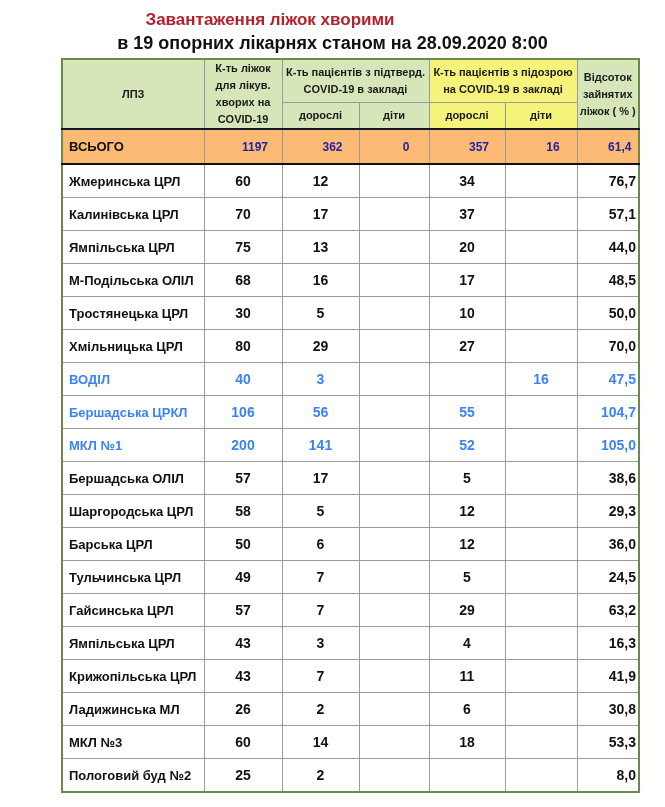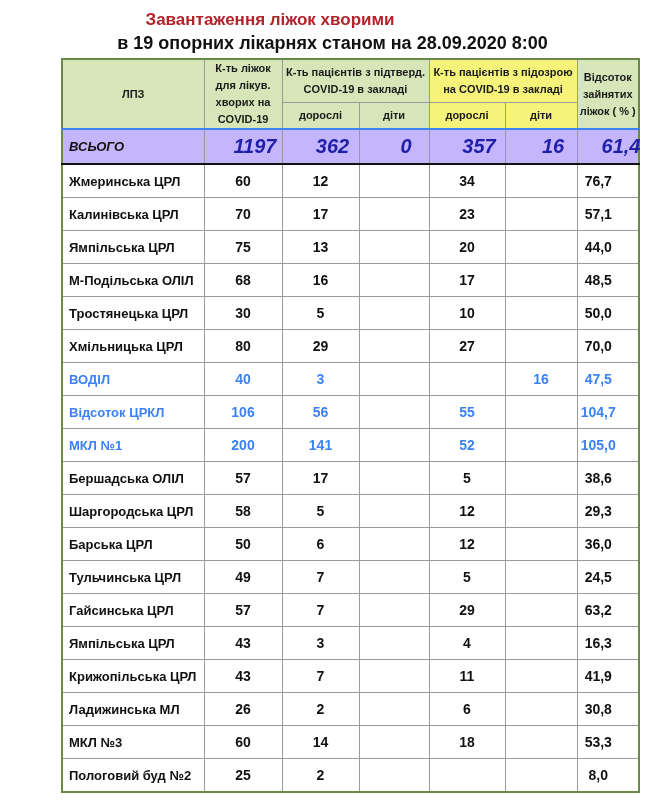--- a/index.html
+++ b/index.html
@@ -7,26 +7,26 @@
   .title { position: absolute; top: 10px; left: 0; width: 540px; text-align: center; color: #b3232b; font-weight: bold; font-size: 17px; }
   .subtitle { position: absolute; top: 33px; left: 0; width: 665px; text-align: center; color: #111; font-weight: bold; font-size: 18px; }
   table { position: absolute; top: 58px; left: 61px; border-collapse: collapse; table-layout: fixed; width: 577px; }
   td, th { border: 1px solid #9a9a9a; padding: 0; text-align: center; vertical-align: middle; }
   th { font-weight: bold; font-size: 11px; line-height: 17px; color: #1a1a1a; }
   .hg { background: #d6e6b8; }
   .hy { background: #f5f37a; }
   tr.head1 th { height: 40px; }
   tr.head2 th { height: 24px; }
   table { border: 2px solid #6a8a4a; }
-  tr.total td { height: 33px; background: #c4b5fd; font-weight: bold; border-top: 2px solid #3b82f6; border-bottom: 2px solid #111; font-style: italic; }
-  tr.total td.num { color: #1f1fa8; font-size: 20px; padding-left: 24px; }
+  tr.total td { height: 33px; background: #fdba74; font-weight: bold; border-top: 2px solid #0f172a; border-bottom: 2px solid #111; }
+  tr.total td.num { color: #1f1fa8; font-size: 12px; padding-left: 24px; }
   tr.total td.name { color: #111; font-size: 13px; text-align: left; padding-left: 6px; }
   tr.row td { height: 32px; font-size: 14px; font-weight: bold; color: #111; }
   tr.row td.name { text-align: left; padding-left: 6px; font-size: 13px; white-space: nowrap; overflow: hidden; }
-  tr.row td.pct { text-align: center; padding-right: 19px; }
+  tr.row td.pct { text-align: right; padding-right: 2px; }
   tr.red td { color: #3b82f6; }
 </style>
 </head>
 <body>
 
 <div class="title">Завантаження ліжок хворими</div>
 <div class="subtitle">в 19 опорних лікарнях станом  на 28.09.2020  8:00</div>
 
 <table>
   <colgroup>
@@ -70,21 +70,21 @@
         <td></td>
         <td>34</td>
         <td></td>
         <td class="pct">76,7</td>
       </tr>
       <tr class="row">
         <td class="name">Калинівська ЦРЛ</td>
         <td>70</td>
         <td>17</td>
         <td></td>
-        <td>23</td>
+        <td>37</td>
         <td></td>
         <td class="pct">57,1</td>
       </tr>
       <tr class="row">
         <td class="name">Ямпільська ЦРЛ</td>
         <td>75</td>
         <td>13</td>
         <td></td>
         <td>20</td>
         <td></td>
@@ -120,21 +120,21 @@
       <tr class="row red">
         <td class="name">ВОДІЛ</td>
         <td>40</td>
         <td>3</td>
         <td></td>
         <td></td>
         <td>16</td>
         <td class="pct">47,5</td>
       </tr>
       <tr class="row red">
-        <td class="name">Відсоток ЦРКЛ</td>
+        <td class="name">Бершадська ЦРКЛ</td>
         <td>106</td>
         <td>56</td>
         <td></td>
         <td>55</td>
         <td></td>
         <td class="pct">104,7</td>
       </tr>
       <tr class="row red">
         <td class="name">МКЛ №1</td>
         <td>200</td>

